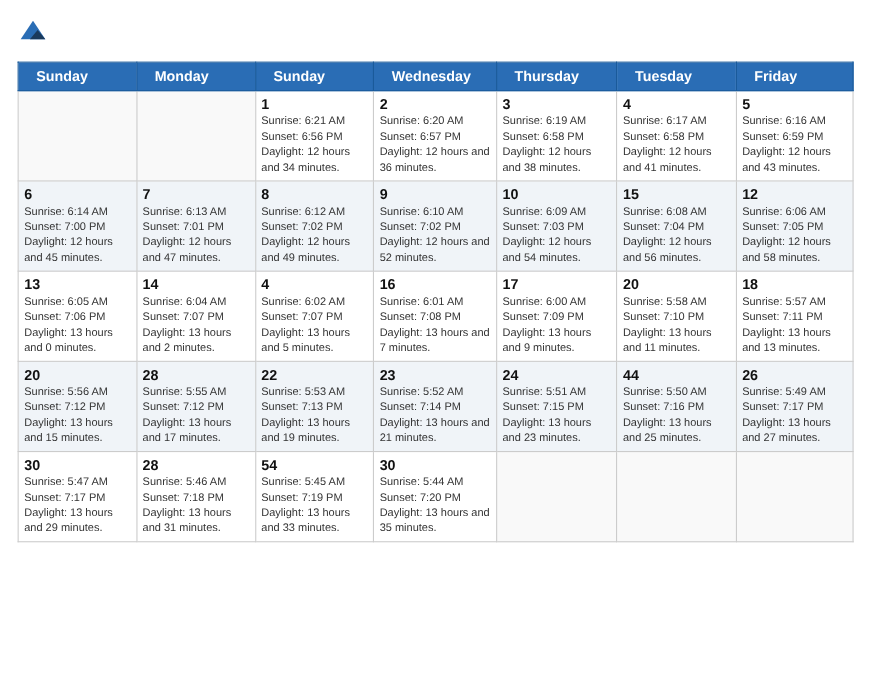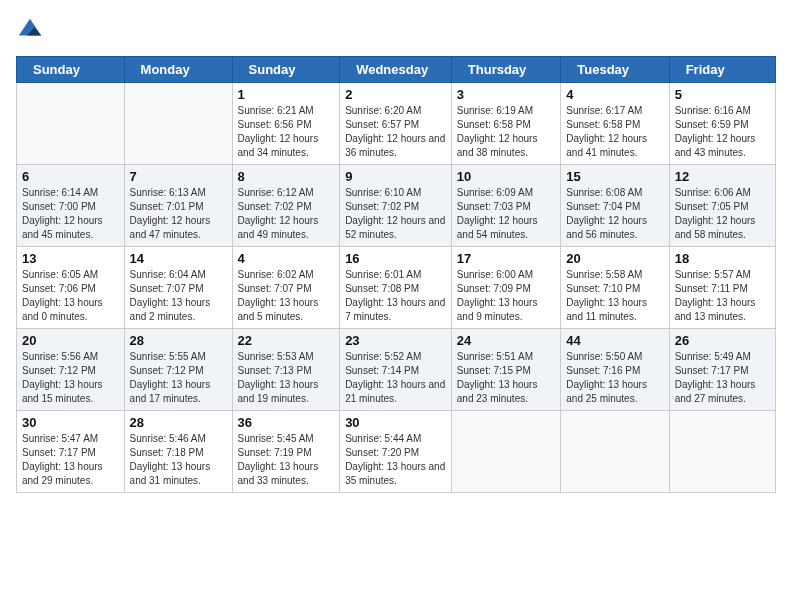--- a/index.html
+++ b/index.html
@@ -245,21 +245,21 @@
         <tr>
           <td>
             <div class="day-num">30</div>
             <div class="day-info">Sunrise: 5:47 AM<br>Sunset: 7:17 PM<br>Daylight: 13 hours and 29 minutes.</div>
           </td>
           <td>
             <div class="day-num">28</div>
             <div class="day-info">Sunrise: 5:46 AM<br>Sunset: 7:18 PM<br>Daylight: 13 hours and 31 minutes.</div>
           </td>
           <td>
-            <div class="day-num">36</div>
+            <div class="day-num">54</div>
             <div class="day-info">Sunrise: 5:45 AM<br>Sunset: 7:19 PM<br>Daylight: 13 hours and 33 minutes.</div>
           </td>
           <td>
             <div class="day-num">30</div>
             <div class="day-info">Sunrise: 5:44 AM<br>Sunset: 7:20 PM<br>Daylight: 13 hours and 35 minutes.</div>
           </td>
           <td class="empty"></td>
           <td class="empty"></td>
           <td class="empty"></td>
         </tr>

